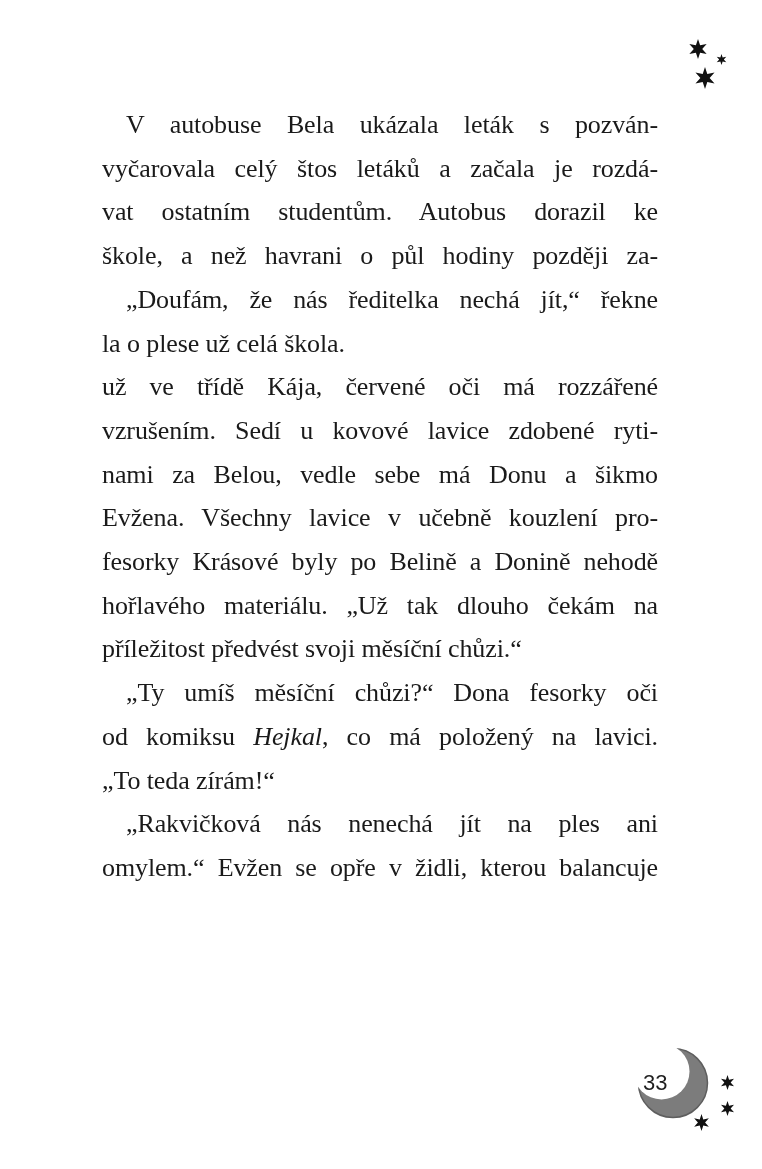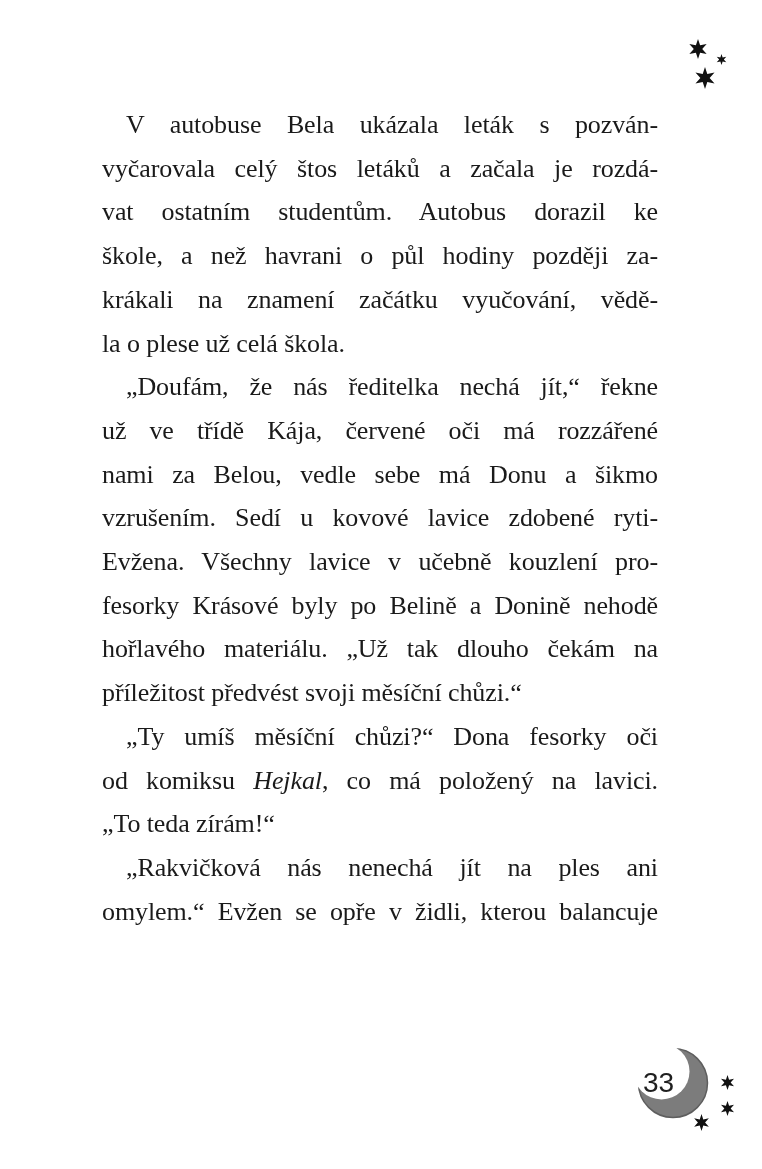--- a/index.html
+++ b/index.html
@@ -29,21 +29,21 @@
   .line.no-just { text-align-last: left; }
   .line.indent { text-indent: 24px; }
   .line em { font-style: italic; margin-top: 12px; }
   .deco { position: absolute; }
   .page-number {
     position: absolute;
     left: 643px;
     top: 1072px;
     width: 28px;
     font-family: "Liberation Sans", sans-serif;
-    font-size: 28px;
+    font-size: 22px;
     line-height: 22px;
     color: #1f1f1f;
     z-index: 3;
   }
 </style>
 </head>
 <body>
 
 <div class="page">
 
@@ -61,26 +61,25 @@
   </svg>
   <svg class="deco" style="left:694px; top:67px;" width="22" height="22" viewBox="-10 -10 20 20">
     <use href="#star6" fill="#111111"></use>
   </svg>
 
   <div class="text-block">
       <div class="line indent"><span>V autobuse Bela ukázala leták s pozván-</span></div>
       <div class="line"><span>vyčarovala celý štos letáků a začala je rozdá-</span></div>
       <div class="line"><span>vat ostatním studentům. Autobus dorazil ke</span></div>
       <div class="line"><span>škole, a než havrani o půl hodiny později za-</span></div>
-      <div class="line"><span>krákali na znamení začátku vyučování, vědě-</span></div>
+      <div class="line indent"><span>„Doufám, že nás ředitelka nechá jít,“ řekne</span></div>
       <div class="line no-just"><span>la o plese už celá škola.</span></div>
-      <div class="line indent"><span>„Doufám, že nás ředitelka nechá jít,“ řekne</span></div>
       <div class="line"><span>už ve třídě Kája, červené oči má rozzářené</span></div>
+      <div class="line"><span>vzrušením. Sedí u kovové lavice zdobené ryti-</span></div>
       <div class="line"><span>nami za Belou, vedle sebe má Donu a šikmo</span></div>
-      <div class="line"><span>vzrušením. Sedí u kovové lavice zdobené ryti-</span></div>
       <div class="line"><span>Evžena. Všechny lavice v učebně kouzlení pro-</span></div>
       <div class="line"><span>fesorky Krásové byly po Belině a Donině nehodě</span></div>
       <div class="line"><span>hořlavého materiálu. „Už tak dlouho čekám na</span></div>
       <div class="line no-just"><span>příležitost předvést svoji měsíční chůzi.“</span></div>
       <div class="line indent"><span>„Ty umíš měsíční chůzi?“ Dona fesorky oči</span></div>
       <div class="line"><span>od komiksu </span><em>Hejkal</em><span>, co má položený na lavici.</span></div>
       <div class="line no-just"><span>„To teda zírám!“</span></div>
       <div class="line indent"><span>„Rakvičková nás nenechá jít na ples ani</span></div>
       <div class="line"><span>omylem.“ Evžen se opře v židli, kterou balancuje</span></div>
     </div>

